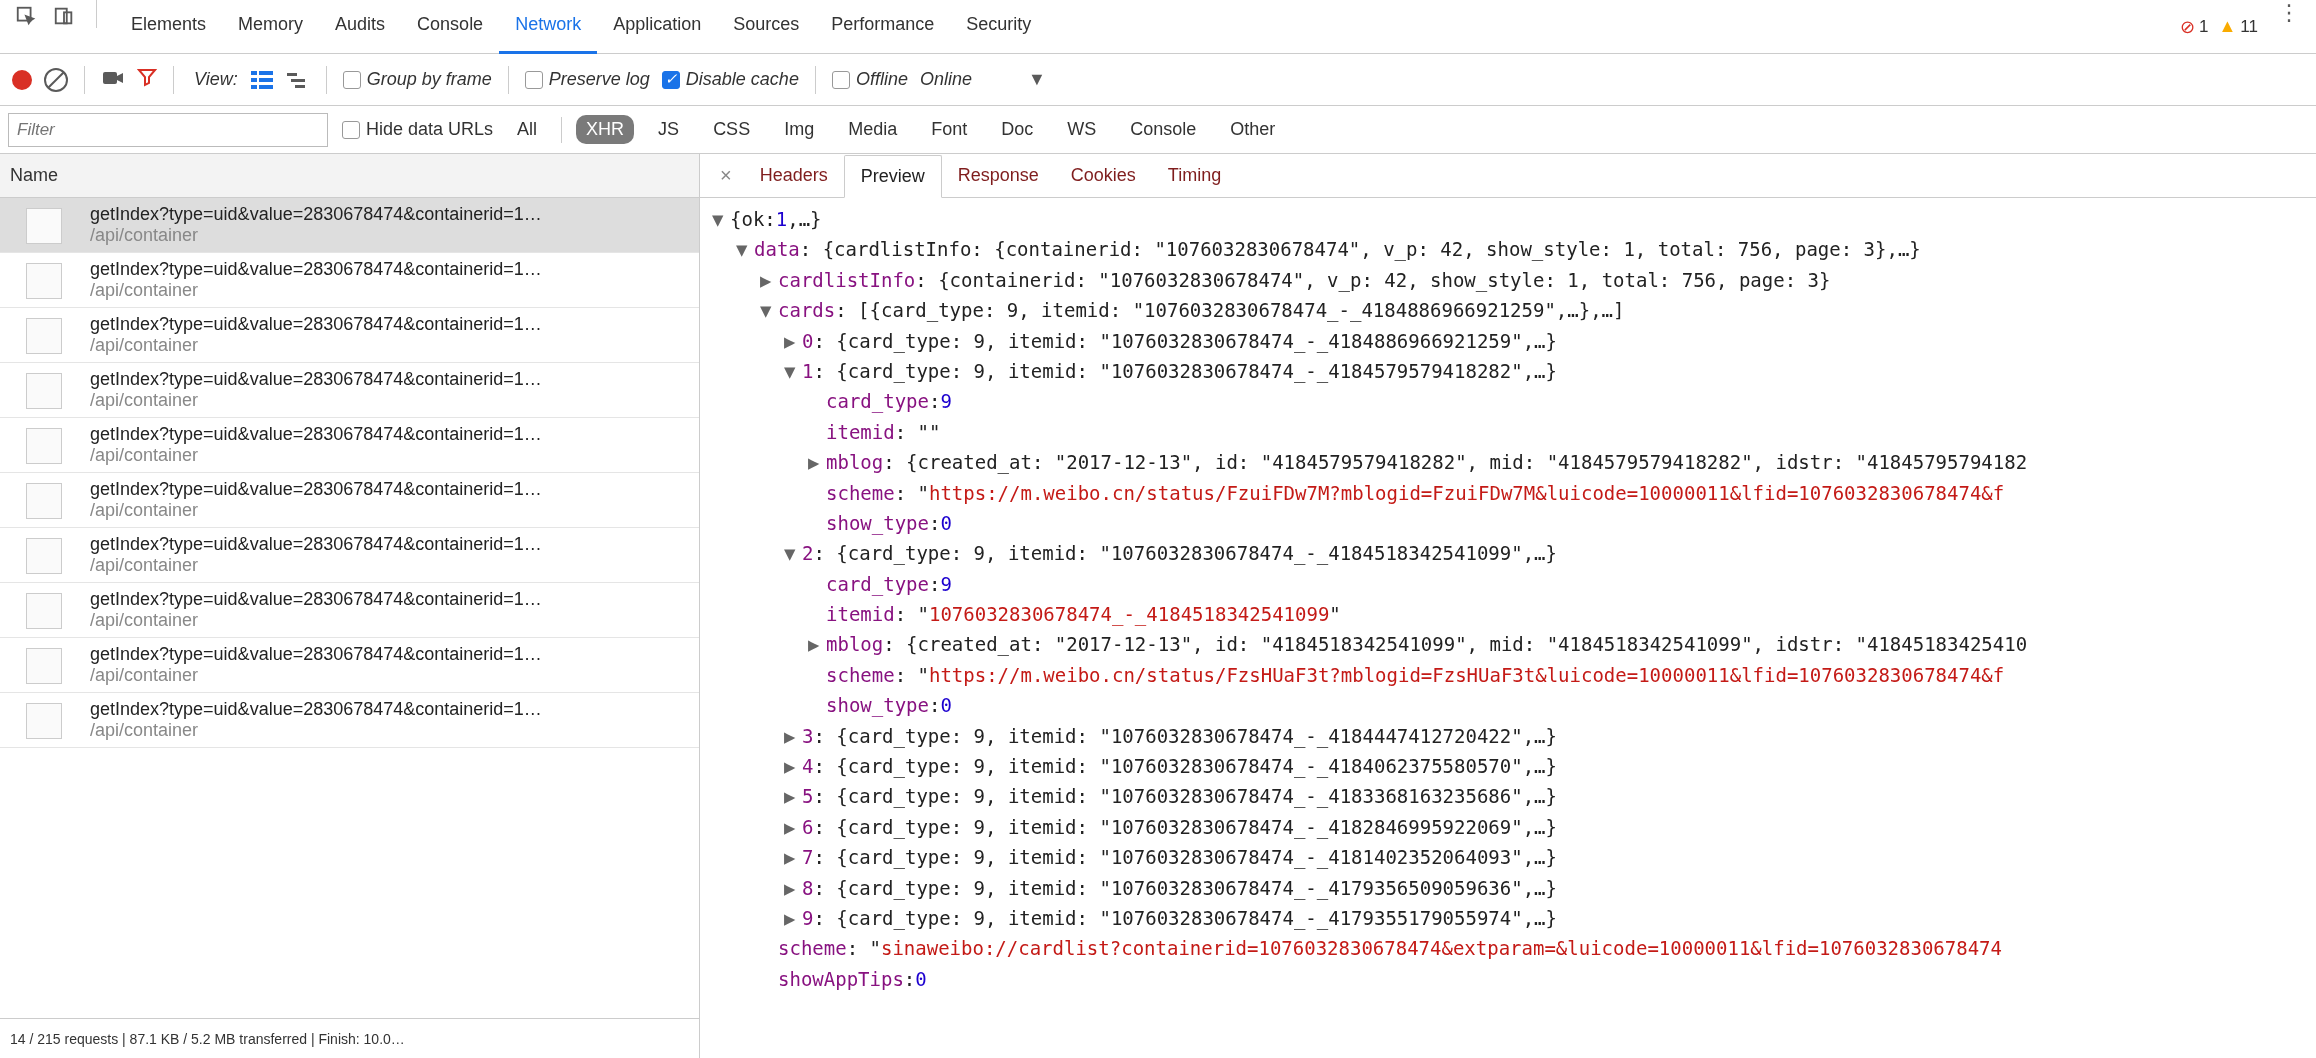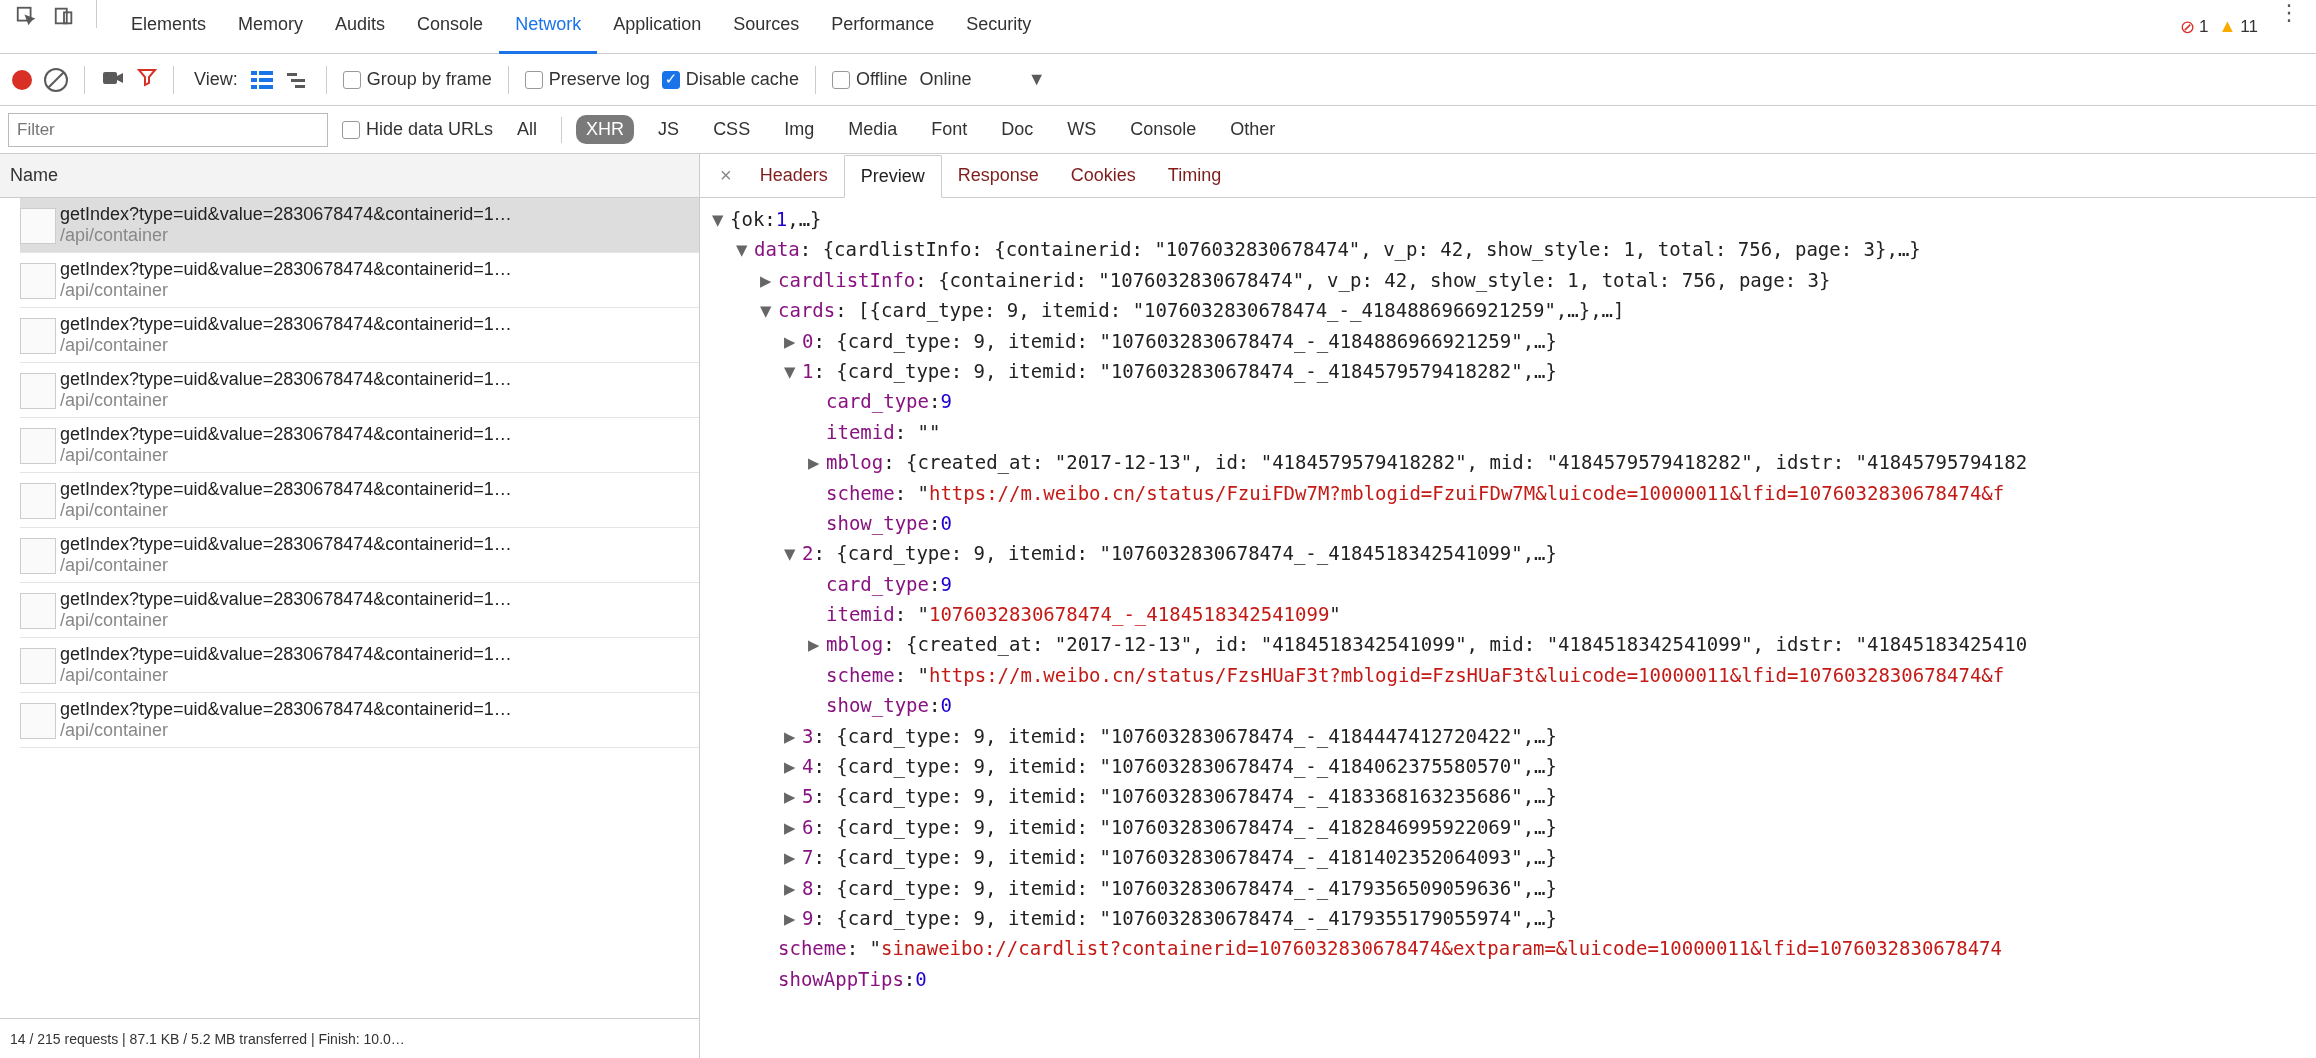--- a/index.html
+++ b/index.html
@@ -14,50 +14,50 @@
 .main-tab { padding: 14px 16px; color: #333; cursor: pointer; position: relative; }
 .main-tab.active { color: #1a73e8; }
 .main-tab.active::after { content: ""; position: absolute; left: 0; right: 0; bottom: -1px; height: 3px; background: #1a73e8; }
 .top-bar .spacer { flex: 1; }
 .warn-badge { display: flex; align-items: center; margin-right: 14px; font-size: 17px; }
 .warn-badge .err-icon { color: #d93025; margin-right: 4px; font-size: 18px; }
 .warn-badge .warn-icon { color: #f9ab00; margin: 0 4px 0 10px; font-size: 18px; }
 .kebab { font-size: 22px; color: #5a5a5a; padding: 0 6px; cursor: pointer; }
 
 
-.toolbar { display: flex; align-items: center; height: 52px; border-bottom: 1px solid #ccc; padding: 0 12px; gap: 12px; }
+.toolbar { display: flex; align-items: center; height: 52px; border-bottom: 1px solid #ccc; padding: 0 12px; gap: 12px; font-style: italic; }
 .rec-btn { width: 20px; height: 20px; border-radius: 50%; background: #d93025; border: 2px solid #d93025; }
 .clear-btn { width: 24px; height: 24px; border: 2px solid #5a5a5a; border-radius: 50%; display: flex; align-items: center; justify-content: center; position: relative; }
 .clear-btn::after { content: ""; width: 22px; height: 2px; background: #5a5a5a; transform: rotate(-45deg); position: absolute; }
 .tool-sep { width: 1px; height: 28px; background: #ccc; margin: 0 4px; }
 .cam-icon { font-size: 22px; color: #5a5a5a; }
 .funnel-icon { color: #d93025; font-size: 20px; }
 .view-label { color: #333; margin-left: 4px; }
 .view-icon { width: 24px; height: 20px; display: inline-flex; align-items: center; justify-content: center; color: #1a73e8; }
 .view-icon2 { color: #5a5a5a; }
 .cb { width: 18px; height: 18px; border: 1px solid #999; border-radius: 3px; display: inline-block; margin-right: 6px; vertical-align: middle; position: relative; }
 .cb.checked { background: #1a73e8; border-color: #1a73e8; }
 .cb.checked::after { content: "✓"; color: #fff; position: absolute; top: -2px; left: 2px; font-size: 15px; }
 .cb-wrap { display: flex; align-items: center; }
 .throttle-sel { display: flex; align-items: center; gap: 8px; }
 .chev-down { color: #5a5a5a; }
 
 
 .filter-bar { display: flex; align-items: center; height: 48px; border-bottom: 1px solid #ccc; padding: 0 8px; gap: 14px; }
-.filter-input { width: 320px; height: 34px; border: 1px solid #bbb; padding: 0 8px; font-size: 17px; }
+.filter-input { width: 320px; height: 34px; border: 1px solid #bbb; padding: 0 8px; font-size: 17px; font-style: italic; }
 .type-pill { padding: 4px 10px; border-radius: 10px; cursor: pointer; }
 .type-pill.active { background: #7a7a7a; color: #fff; }
 .type-sep { width: 1px; height: 26px; background: #ccc; }
 
 
 .split { display: flex; flex: 1; min-height: 0; }
 .reqs { width: 700px; border-right: 1px solid #ccc; display: flex; flex-direction: column; min-height: 0; }
 .reqs-head { height: 44px; display: flex; align-items: center; padding: 0 10px; border-bottom: 1px solid #ccc; background: #f3f3f3; }
 .reqs-list { flex: 1; overflow: hidden; }
-.req-row { display: flex; padding: 6px 0; border-bottom: 1px solid #e5e5e5; cursor: pointer; gap: 4px; margin-left: 20px; }
+.req-row { display: flex; padding: 6px 26px; border-bottom: 1px solid #e5e5e5; cursor: pointer; gap: 28px; }
 .req-row.sel { background: #ddd; }
 .req-thumb { width: 36px; height: 36px; border: 1px solid #ccc; background: #fafafa; flex-shrink: 0; margin-top: 4px; }
 .req-text { flex: 1; min-width: 0; }
 .req-url { white-space: nowrap; overflow: hidden; text-overflow: ellipsis; font-size: 18px; color: #222; }
 .req-path { color: #888; font-size: 18px; }
 .reqs-status { height: 40px; border-top: 1px solid #ccc; display: flex; align-items: center; padding: 0 10px; font-size: 14px; color: #333; background: #fff; white-space: nowrap; overflow: hidden; }
 
 
 .detail { flex: 1; display: flex; flex-direction: column; min-width: 0; }
 .detail-tabs { height: 44px; display: flex; align-items: center; border-bottom: 1px solid #ccc; padding-left: 8px; gap: 0; }

